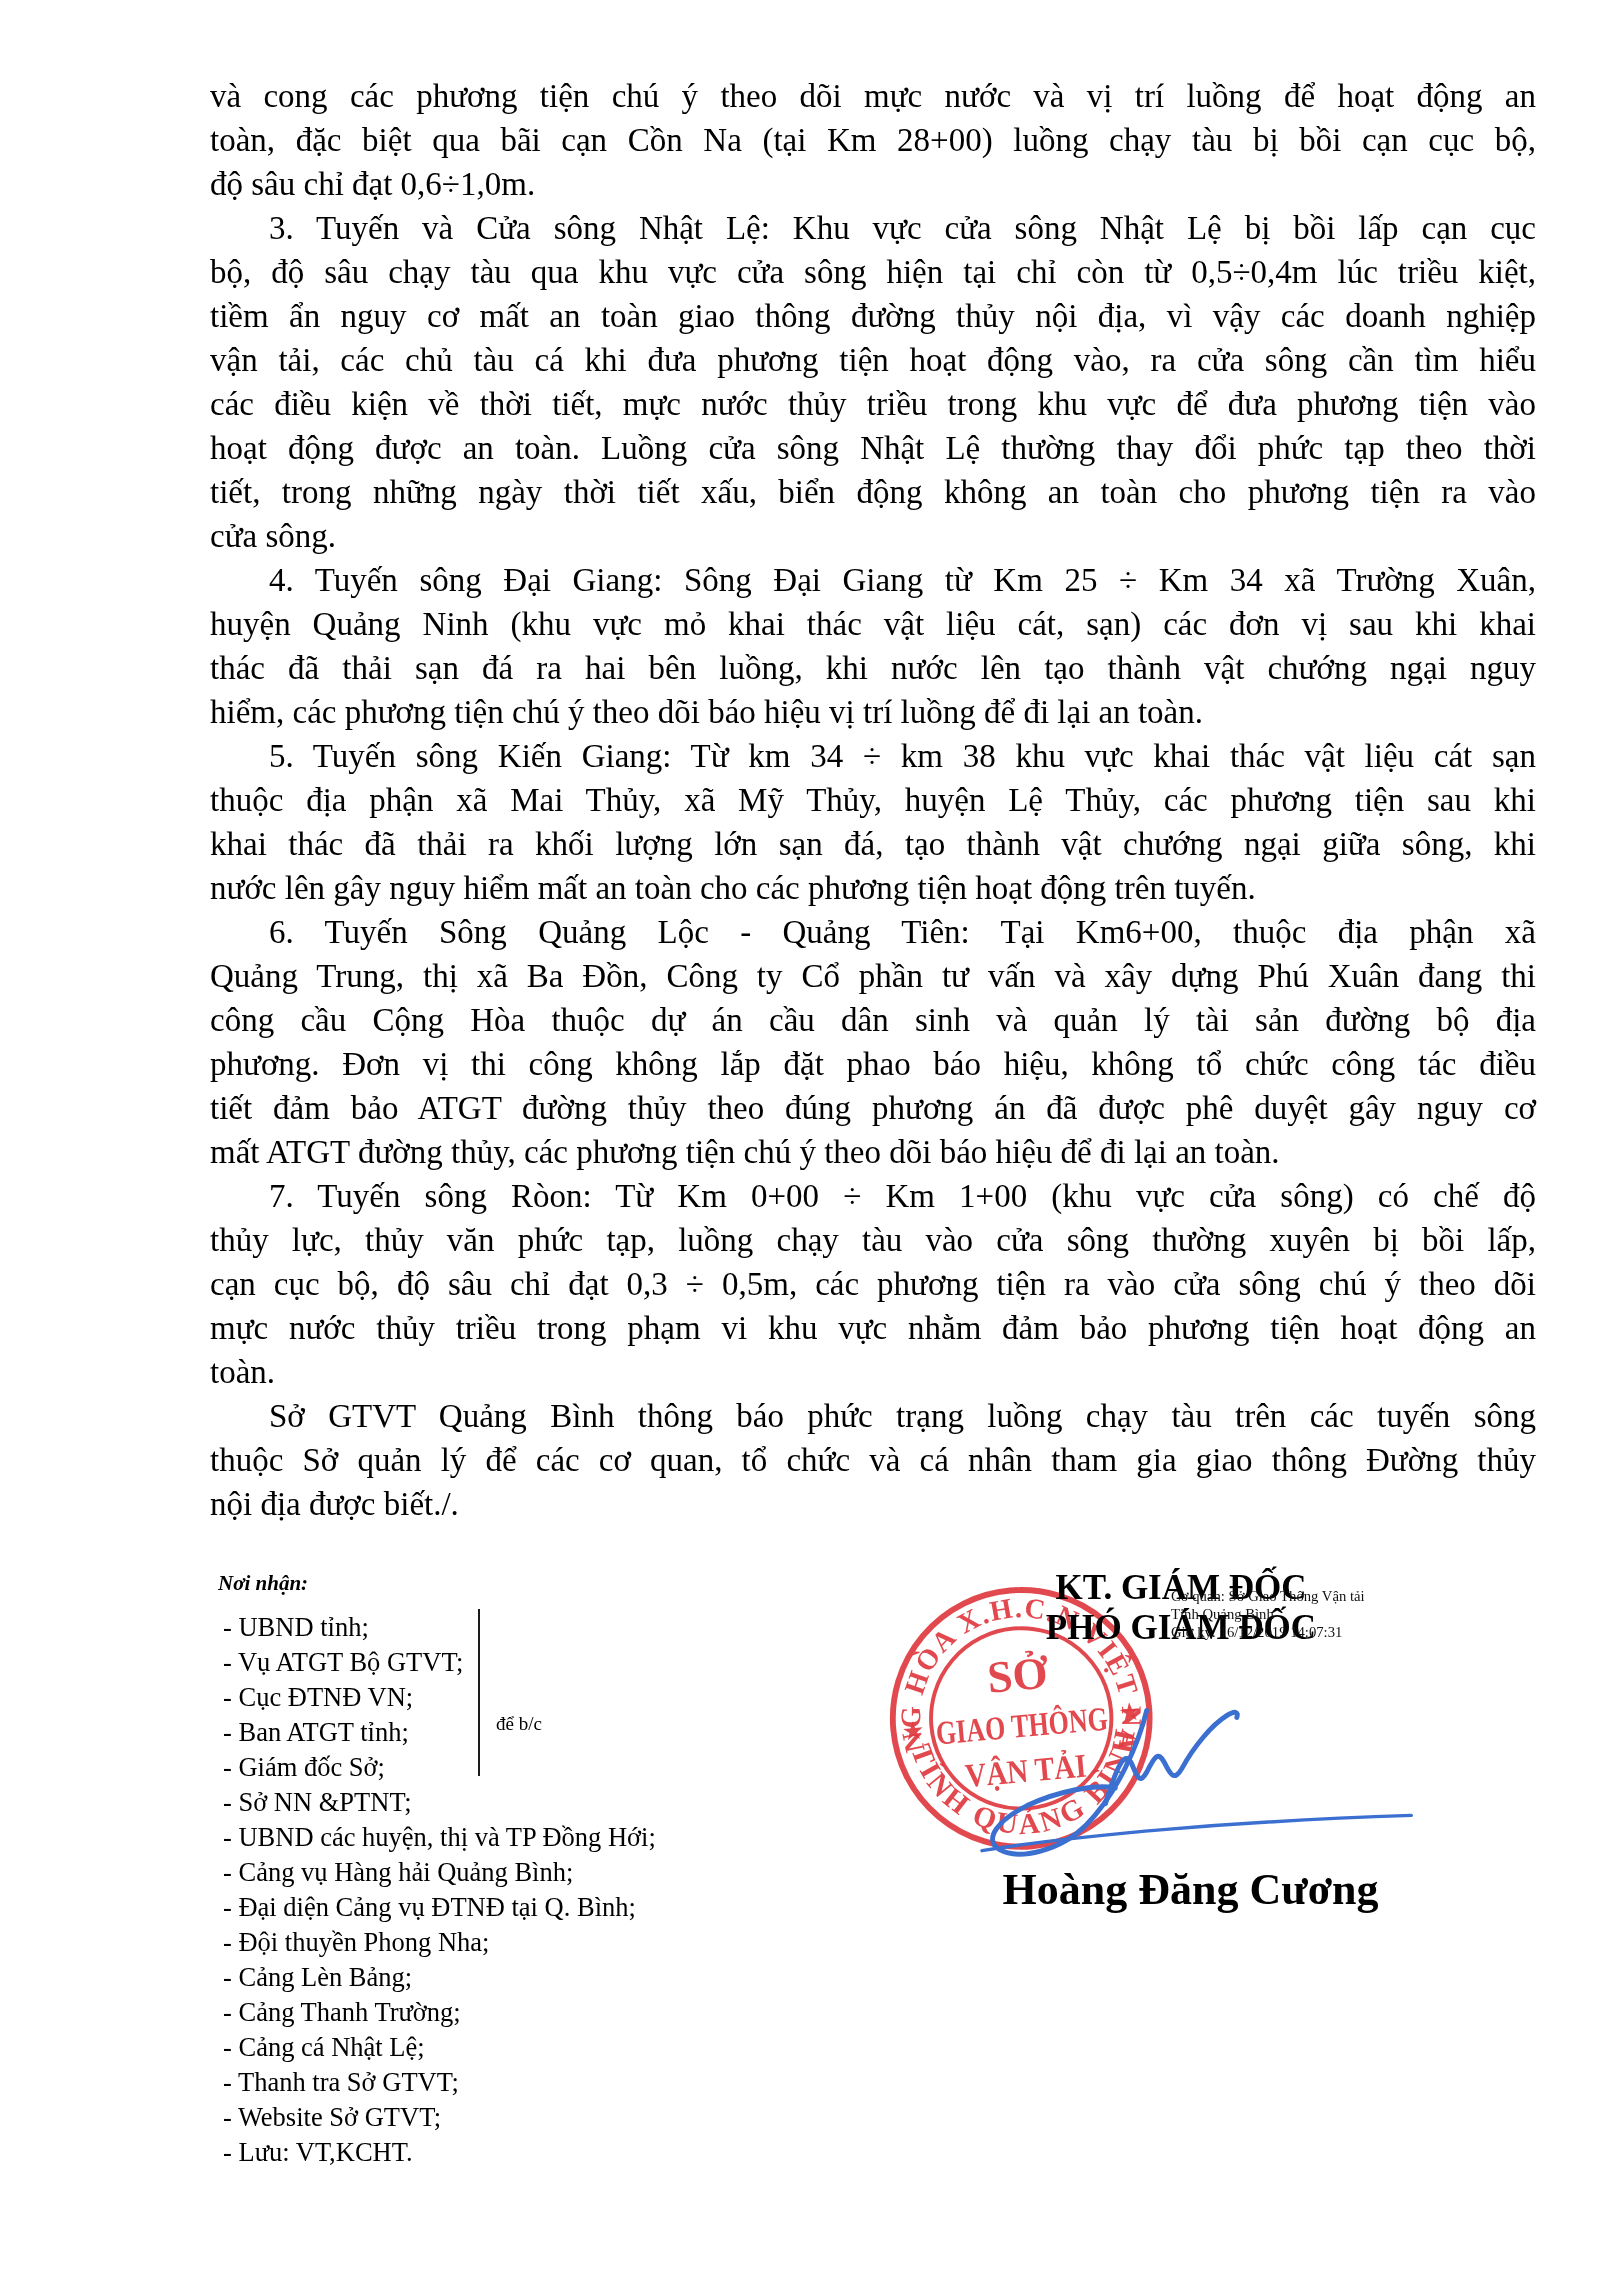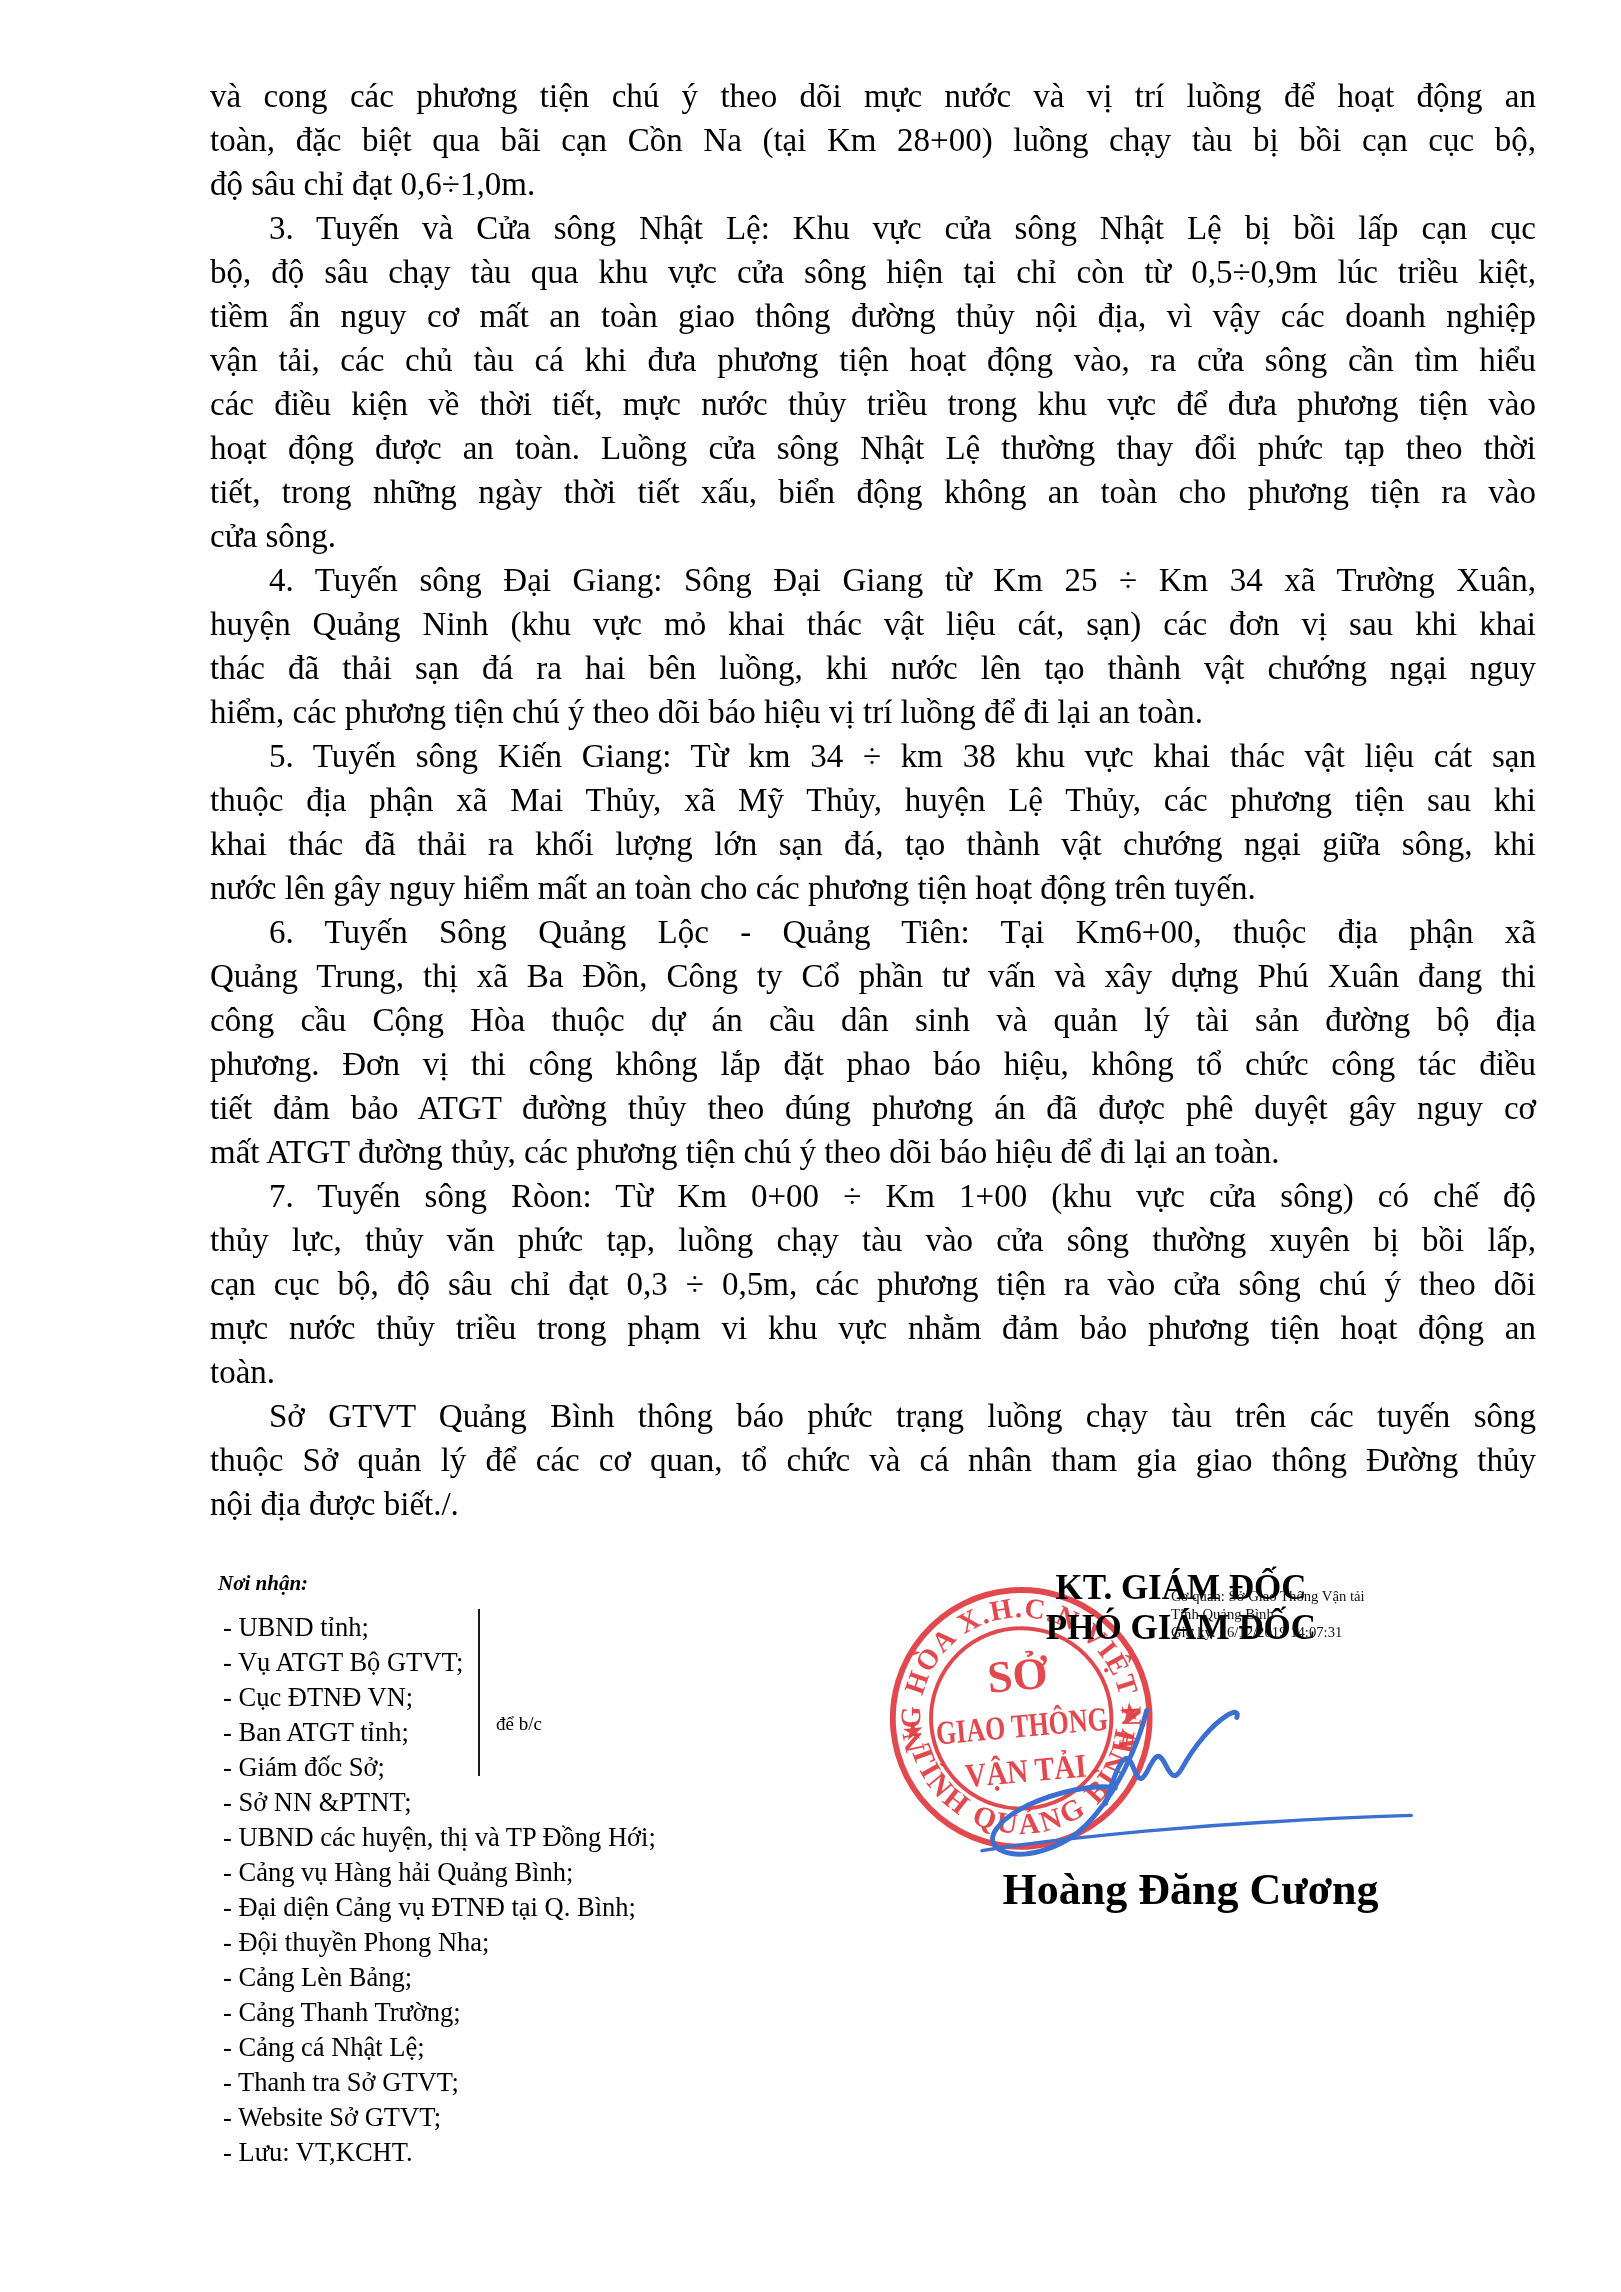--- a/index.html
+++ b/index.html
@@ -69,21 +69,21 @@
 </head>
 <body>
 
 <div class="page">
 
   <div class="body-text" id="body-paragraphs">
       <div class="line">và cong các phương tiện chú ý  theo dõi mực nước và vị trí luồng để hoạt động an</div>
       <div class="line">toàn, đặc biệt qua bãi cạn Cồn Na (tại Km 28+00) luồng chạy tàu bị bồi cạn cục bộ,</div>
       <div class="line last">độ sâu chỉ đạt 0,6÷1,0m.</div>
       <div class="line indent"><b>3. Tuyến và Cửa sông Nhật Lệ:</b> Khu vực cửa sông Nhật Lệ bị bồi lấp cạn cục</div>
-      <div class="line">bộ, độ sâu chạy tàu qua khu vực cửa sông hiện tại chỉ còn từ 0,5÷0,9m lúc triều kiệt,</div>
+      <div class="line">bộ, độ sâu chạy tàu qua khu vực cửa sông hiện tại chỉ còn từ 0,5÷0,4m lúc triều kiệt,</div>
       <div class="line">tiềm ẩn nguy cơ mất an toàn giao thông đường thủy nội địa, vì vậy các doanh nghiệp</div>
       <div class="line">vận tải, các chủ tàu cá khi đưa phương tiện hoạt động vào, ra cửa sông cần tìm hiểu</div>
       <div class="line">các điều kiện về thời tiết, mực nước thủy triều trong khu vực để đưa phương tiện vào</div>
       <div class="line">hoạt động được an toàn. Luồng cửa sông Nhật Lệ thường thay đổi phức tạp theo thời</div>
       <div class="line">tiết, trong những ngày thời tiết xấu, biển động không an toàn cho phương tiện ra vào</div>
       <div class="line last">cửa sông.</div>
       <div class="line indent"><b>4. Tuyến sông Đại Giang:</b> Sông Đại Giang từ Km 25 ÷ Km 34 xã Trường Xuân,</div>
       <div class="line">huyện Quảng Ninh (khu vực mỏ khai thác vật liệu cát, sạn) các đơn vị sau khi khai</div>
       <div class="line">thác đã thải sạn đá ra hai bên luồng, khi nước lên tạo thành vật chướng ngại nguy</div>
       <div class="line last">hiểm, các phương tiện chú ý theo dõi  báo hiệu vị trí luồng để đi lại an toàn.</div>

